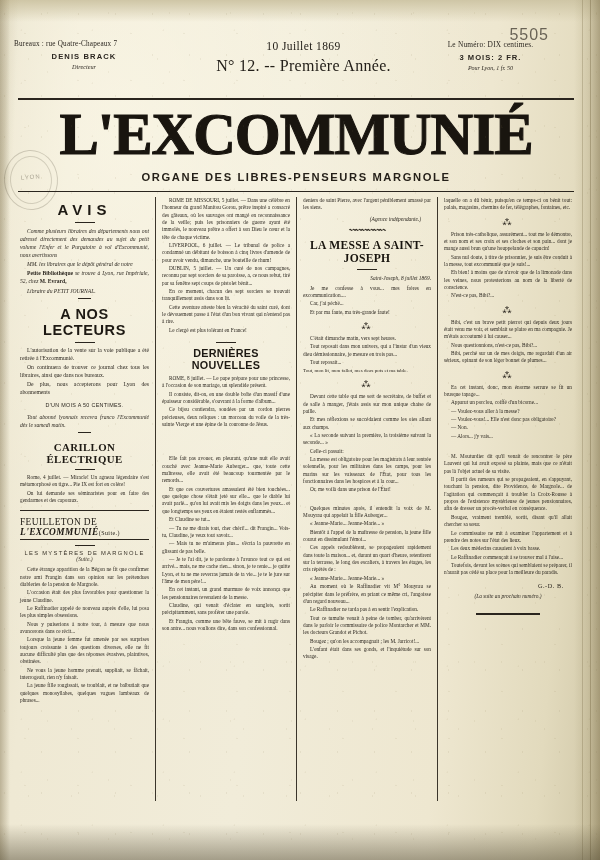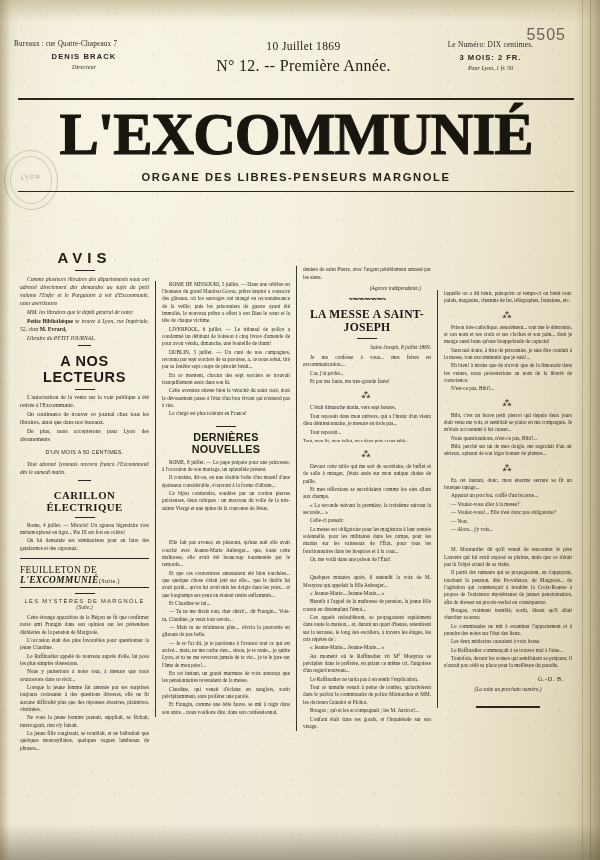--- a/index.html
+++ b/index.html
@@ -34,21 +34,21 @@
       radial-gradient(circle at 12% 34%, rgba(130,112,70,.5) 0 .6px, transparent 1px),
       radial-gradient(circle at 47% 71%, rgba(130,112,70,.45) 0 .6px, transparent 1px),
       radial-gradient(circle at 78% 22%, rgba(130,112,70,.4) 0 .6px, transparent 1px),
       radial-gradient(circle at 66% 88%, rgba(130,112,70,.45) 0 .6px, transparent 1px),
       radial-gradient(circle at 30% 57%, rgba(130,112,70,.4) 0 .6px, transparent 1px);
     background-size:37px 41px,53px 47px,61px 59px,43px 67px,71px 53px;}
 
   .content{position:relative;padding:0 22px 0 14px;color:#24201a;}
 
   
-  .page-stamp{position:absolute;right:34px;top:26px;font-family:"Liberation Sans",sans-serif;
+  .page-stamp{position:absolute;right:51px;top:26px;font-family:"Liberation Sans",sans-serif;
     font-size:16px;letter-spacing:1px;color:#4a443a;opacity:.80;}
 
   
   .masthead-top{position:relative;display:flex;align-items:flex-start;
     padding-top:40px;height:46px;}
   .mh-left{width:190px;color:#2b2620;}
   .mh-left .l1{font-size:7.2px;letter-spacing:.2px;}
   .mh-left .l2{font-family:"Liberation Sans",sans-serif;font-weight:bold;font-size:7.6px;
     letter-spacing:1.1px;text-align:center;margin-top:4px;width:140px;}
   .mh-left .l3{font-style:italic;font-size:6.2px;text-align:center;width:140px;margin-top:2px;}
@@ -73,21 +73,21 @@
 
   
   .lib-stamp{position:absolute;left:4px;top:150px;width:52px;height:58px;
     border:1.4px solid rgba(70,62,44,.40);border-radius:50%;
     transform:rotate(-4deg);opacity:.55;}
   .lib-stamp:after{content:"";position:absolute;inset:5px;border:1px solid rgba(70,62,44,.35);border-radius:50%;}
   .lib-stamp .lbl{position:absolute;left:0;right:0;top:23px;text-align:center;
     font-family:"Liberation Sans",sans-serif;font-size:6px;letter-spacing:1px;color:rgba(60,52,36,.75);}
 
   
-  .cols{display:flex;margin-top:2px;height:604px;align-items:center;}
+  .cols{display:flex;margin-top:2px;height:604px;}
   .col{width:25%;box-sizing:border-box;padding:0 6px;position:relative;}
   .col + .col{border-left:1px solid #3b352b;}
 
   .hd-blk{font-family:"Liberation Sans",sans-serif;font-weight:bold;text-align:center;color:#1d1913;}
   .hd-avis{font-size:15px;letter-spacing:5px;margin:4px 0 0 0;}
   .hd-lect{font-size:14.5px;letter-spacing:.6px;margin:0;}
   .hd-ser{font-family:"Liberation Serif",serif;font-weight:bold;font-size:10.8px;
     letter-spacing:.4px;text-align:center;color:#1d1913;}
   .hd-big{font-family:"Liberation Serif",serif;font-weight:bold;font-size:12.6px;
     letter-spacing:.3px;text-align:center;color:#18140e;}

